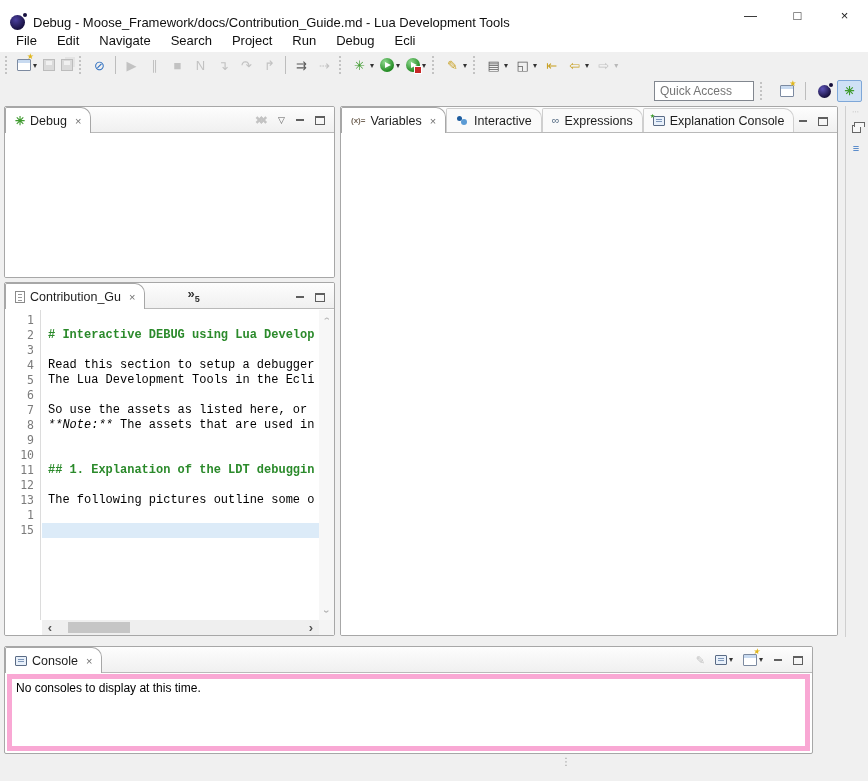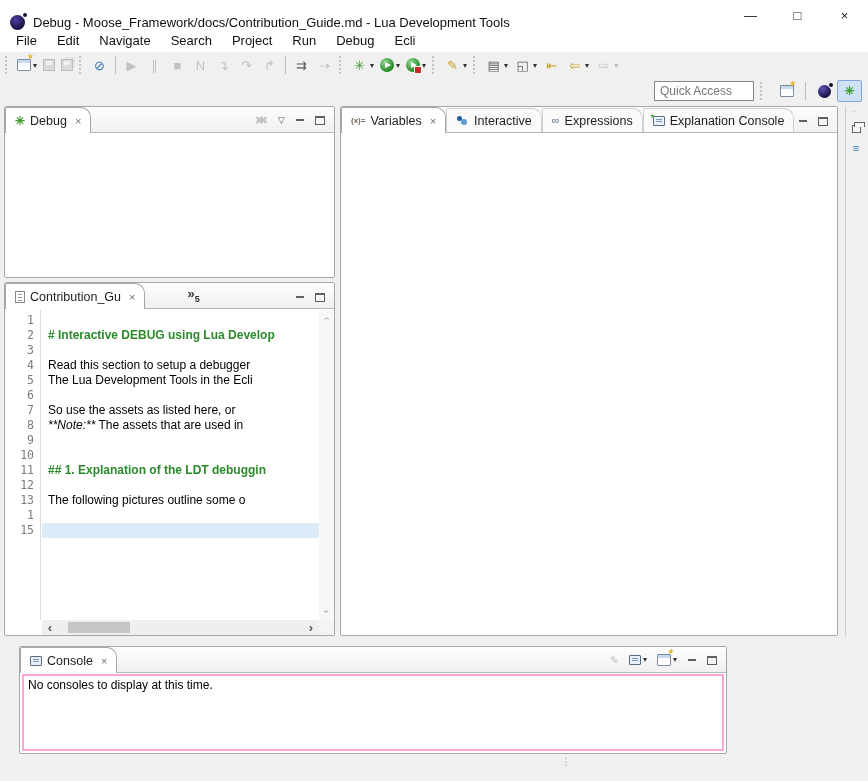--- a/index.html
+++ b/index.html
@@ -73,52 +73,52 @@
   .tab.active{background:#fff;border-color:#a7a7a7;margin-bottom:-1px;height:26px;z-index:2}
   .tab .close{font-size:11px;color:#707070;margin-left:3px}
   .phead-icons{margin-left:auto;display:flex;align-items:center;gap:10px;padding-right:9px;padding-bottom:6px}
   .hic{font-size:11px;color:#5a5a5a;display:flex;align-items:center;line-height:1}
   .hic.dis{color:#c3c3c3}
   .squeeze{letter-spacing:-5px;padding-right:5px;font-size:11px}
 
   #debug-panel{left:4px;top:2px;width:331px;height:172px}
   #editor-panel{left:4px;top:178px;width:331px;height:354px}
   #vars-panel{left:340px;top:2px;width:498px;height:530px}
-  #console-panel{left:19px;top:542px;width:708px;height:108px}
+  #console-panel{left:4px;top:542px;width:809px;height:108px}
 
   .vars-tools{position:absolute;top:30px;right:8px;display:flex;align-items:center;gap:11px}
   .vt{font-size:11px;color:#8a8a8a;line-height:1}
   .vt.colored{color:#c07818}
   .vt.menu{font-size:9px;color:#555}
 
   
   .editor-body{position:absolute;top:27px;left:0;right:0;bottom:0;background:#fff}
   .gutter{position:absolute;left:0;top:0;bottom:15px;width:36px;background:#fff;border-right:1px solid #dcdcdc;padding:3px 6px 0 0;text-align:right}
   .ln{font-family:"DejaVu Sans Mono",monospace;font-size:11.5px;line-height:15px;color:#7b7b7b}
   .code{position:absolute;left:37px;top:0;right:15px;bottom:15px;padding-top:3px;overflow:hidden}
-  .code-line{font-family:Liberation Sans, sans-serif;font-size:12px;line-height:15px;height:15px;white-space:pre;color:#000;padding-left:6px}
+  .code-line{font-family:Liberation Mono, monospace;font-size:12px;line-height:15px;height:15px;white-space:pre;color:#000;padding-left:6px}
   .code-line.current{background:var(--current-line)}
   .seg-h{color:var(--md-heading);font-weight:bold}
   .seg-i{font-style:italic}
   .vscroll{position:absolute;right:0;top:0;bottom:15px;width:15px;background:#f7f7f7;display:flex;flex-direction:column;justify-content:space-between;align-items:center;padding:3px 0}
   .vs-arrow{font-size:10px;color:#b5b5b5;font-weight:bold}
   .vs-arrow.up{transform:rotate(-90deg)}
   .vs-arrow.down{transform:rotate(90deg)}
   .hscroll{position:absolute;left:37px;right:15px;bottom:0;height:15px;background:#efefef;display:flex;align-items:center}
   .hs-arrow{width:16px;text-align:center;font-size:13px;color:#555;font-weight:bold;line-height:1}
   .hs-thumb{width:62px;height:11px;background:#c6c6c6;margin-left:10px}
   .hs-spacer{flex:1}
   .sb-corner{position:absolute;right:0;bottom:0;width:15px;height:15px;background:#f4f4f4}
 
   
   #right-trim{position:absolute;left:845px;top:2px;width:21px;height:531px;border-left:1px solid #cfcfcf;display:flex;flex-direction:column;align-items:center;padding-top:2px;gap:10px}
   .trim-dots{color:#aaa;font-size:7px;letter-spacing:1px;line-height:1}
 
   
-  .console-body{position:absolute;top:27px;left:2px;right:2px;bottom:2px;border:2px solid #f9a8d4;background:#fff;font-size:12px;color:#000;padding:2px 4px}
+  .console-body{position:absolute;top:27px;left:2px;right:2px;bottom:2px;border:5px solid #f9a8d4;background:#fff;font-size:12px;color:#000;padding:2px 4px}
 
   
   .statusbar{position:absolute;top:755px;left:0;width:868px;height:26px;background:#f0f0f0}
   .status-handle{position:absolute;left:561px;top:2px;color:#9a9a9a;font-size:10px;line-height:1}
 
   .ov-chevron{font-size:13px;font-weight:bold;color:#333}
   .ov-chevron sub{font-size:9px}
 </style>
 </head>
 <body style="--md-heading: #2b8a2b; --current-line: #dcebf8;">

